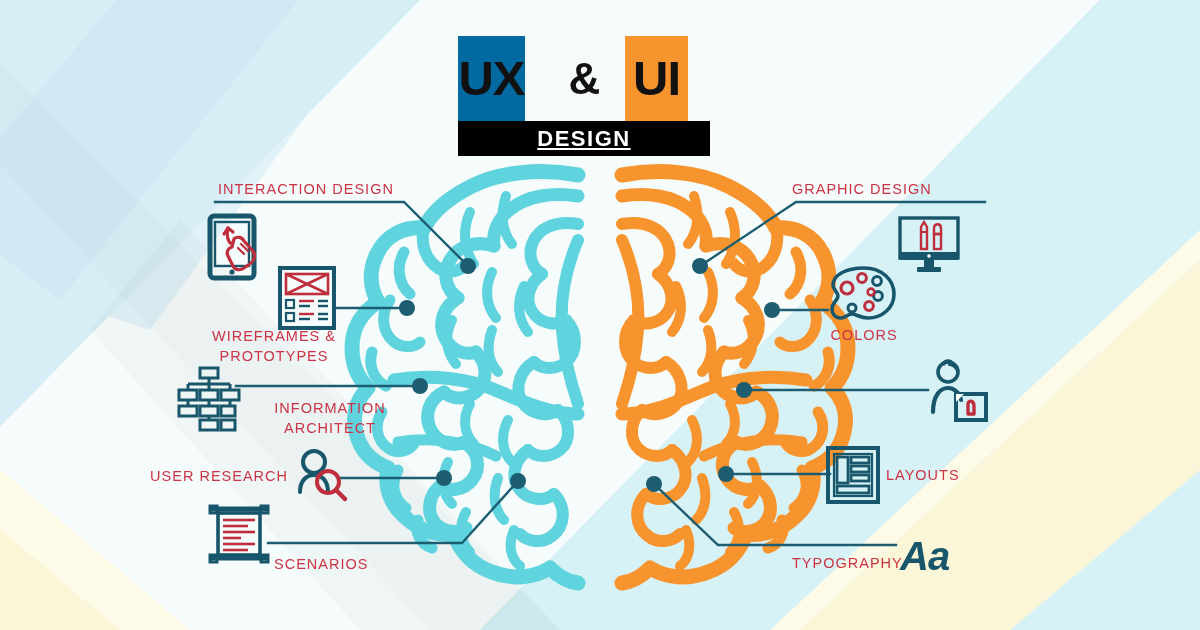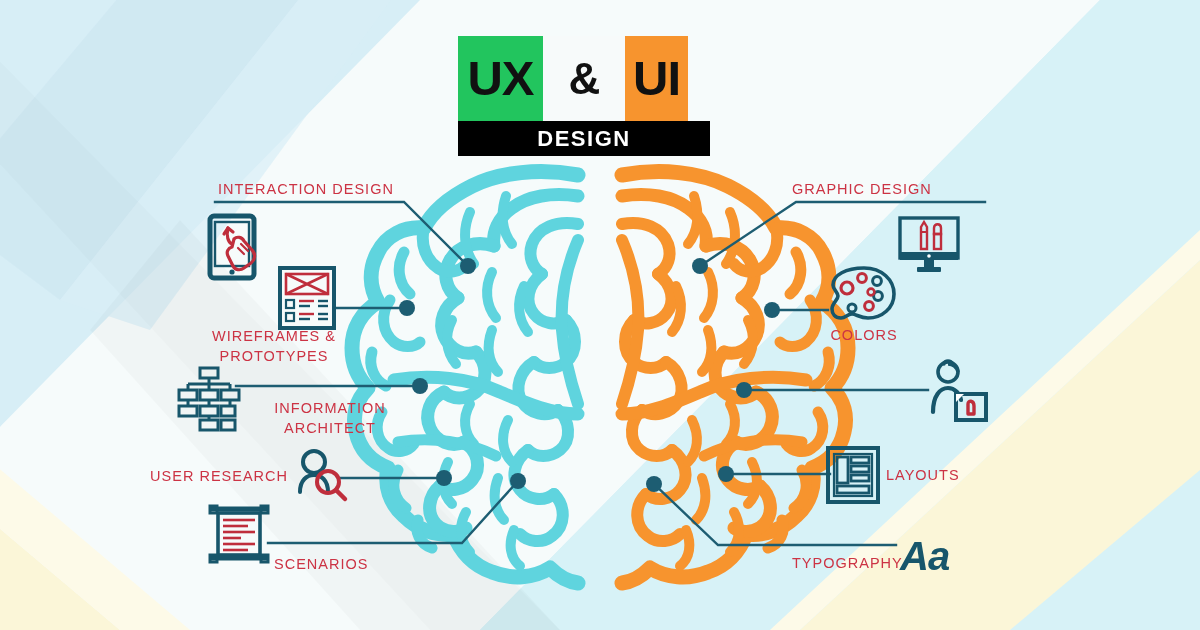--- a/index.html
+++ b/index.html
@@ -8,26 +8,26 @@
     font-family:"Liberation Sans", sans-serif;
     background:#eaf7fa;
   }
   #stage{position:relative;width:1200px;height:630px;overflow:hidden;background:#daf0f7;}
 
   
   #title-lockup{position:absolute;left:458px;top:36px;width:252px;height:120px;}
   .title-row{position:relative;height:85px;}
   .tile{position:absolute;top:0;height:85px;display:flex;align-items:center;justify-content:center;}
   .tile span{font-weight:bold;font-size:49px;color:#111;letter-spacing:-1px;line-height:1;}
-  #tile-ux{left:0;width:85px;background:#22c55e;}
+  #tile-ux{left:0;width:67px;background:#0369a1;}
   #tile-amp{left:85px;width:82px;background:#f7fafa;}
   #tile-amp span{font-size:44px;}
   #tile-ui{left:167px;width:63px;background:#f7942e;}
   #title-bar{position:absolute;left:0;top:85px;width:252px;height:35px;background:#000;display:flex;align-items:center;justify-content:center;}
-  #title-bar span{color:#fff;font-weight:bold;font-size:22px;letter-spacing:1.5px;}
+  #title-bar span{color:#fff;font-weight:bold;font-size:22px;letter-spacing:1.5px;text-decoration:underline;}
 
   
   .label{
     position:absolute;color:#cc3344;font-size:14.5px;letter-spacing:1px;
     line-height:1.35;white-space:pre-line;font-weight:400;
   }
   .label.right-al{text-align:right;}
   .label.center-al{text-align:center;}
 
   

